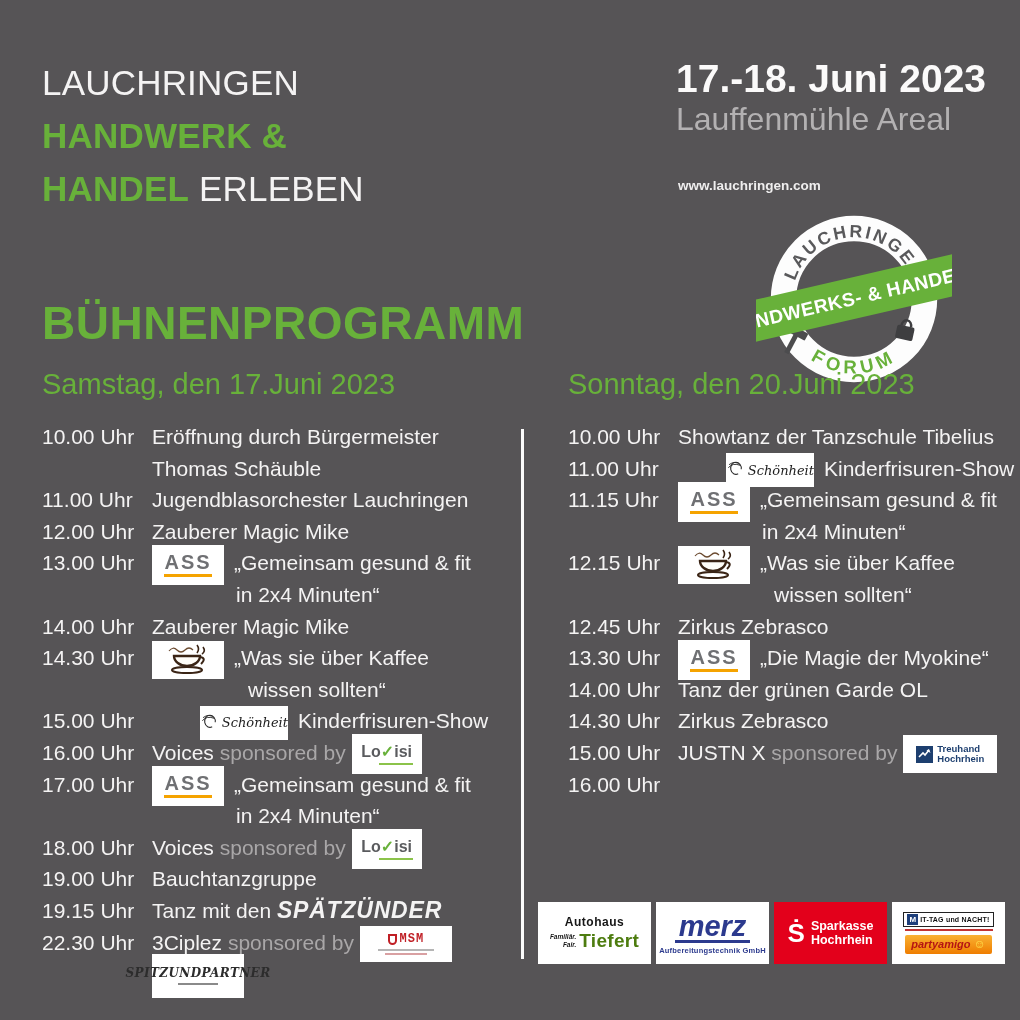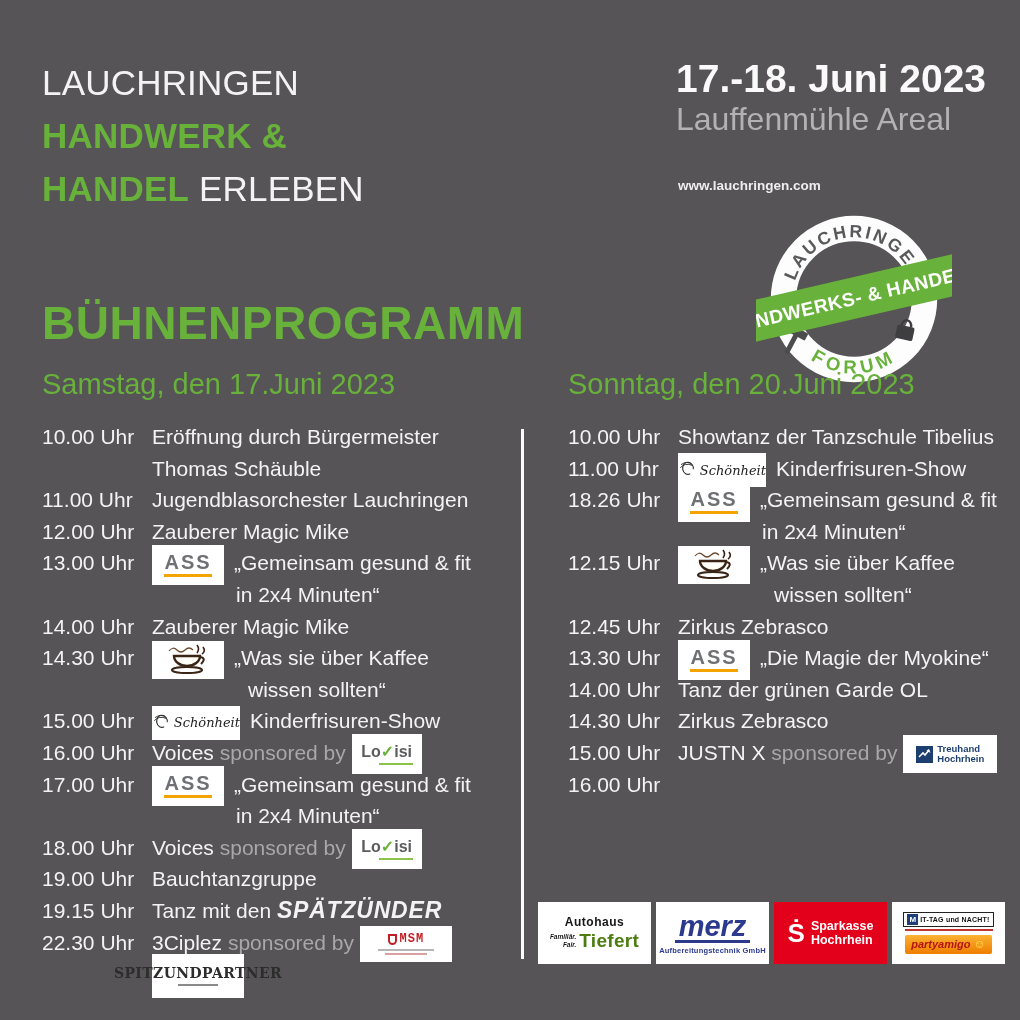--- a/index.html
+++ b/index.html
@@ -33,34 +33,34 @@
   .script{font-weight:700;font-style:italic;font-size:23px;letter-spacing:.8px;text-align:right;}
   .line2{display:block;}
   .divider{position:absolute;left:521px;top:429px;width:3px;height:530px;background:#fbfbfb;}
   
   .logo{display:inline-flex;flex-direction:column;align-items:center;justify-content:center;
         background:#fff;vertical-align:middle;margin:-6px 10px -6px 0;box-sizing:border-box;line-height:normal;}
   .logo-ass{width:72px;height:40px;}
   .ass-t{font-size:20px;font-weight:800;color:#6f7073;letter-spacing:2px;line-height:20px;}
   .ass-bar{width:48px;height:3px;background:#f5a300;margin-top:2px;}
   .logo-kaffee{width:72px;height:38px;}
-  .logo-schoenheit{width:88px;height:34px;flex-direction:row;gap:2px;}
+  .logo-schoenheit{width:88px;height:34px;flex-direction:row;gap:2px;margin-left:48px;}
   .sch-text{font-family:"DejaVu Serif", serif;font-style:italic;font-size:13px;color:#1d1d1d;}
   .logo-lovisi{width:70px;height:40px;}
   .lv{font-size:16px;color:#5a5b5e;font-weight:600;line-height:16px;}
   .lv-check{color:#68b13a;font-weight:800;}
   .lv-bar{width:34px;height:2px;background:#8bc34a;margin:3px 0 0 18px;}
   .logo-msm{width:92px;height:36px;font-family:Liberation Mono, monospace;}
   .msm-row{display:flex;align-items:center;gap:3px;}
   .msm-shield{width:9px;height:11px;border:2px solid #c01f25;border-radius:0 0 6px 6px;box-sizing:border-box;}
   .msm-t{font-size:12px;font-weight:800;color:#c01f25;letter-spacing:1px;}
   .msm-l1{width:56px;height:2px;background:#b5b5b5;margin-top:3px;}
   .msm-l2{width:42px;height:2px;background:#d9a0a2;margin-top:2px;}
   .logo-spitz{width:92px;height:44px;}
-  .sp-t{font-family:"DejaVu Serif", serif;font-size:14px;font-weight:700;letter-spacing:.4px;color:#2c2c2c;}
+  .sp-t{font-family:"DejaVu Serif", serif;font-size:12px;font-weight:700;letter-spacing:.4px;color:#2c2c2c;font-style:italic;}
   .sp-l{width:40px;height:2px;background:#8a8a8a;margin-top:3px;}
   .logo-treuhand{width:94px;height:38px;flex-direction:row;gap:4px;}
   .th-sq{width:17px;height:17px;background:#1d3f6f;display:flex;align-items:center;justify-content:center;}
   .th-txt{font-size:9.5px;font-weight:700;color:#1d3f6f;line-height:10px;text-align:left;}
   
   .sponsor-strip{position:absolute;left:538px;top:902px;display:flex;gap:5px;}
   .sp-box{width:113px;height:62px;background:#fff;display:flex;flex-direction:column;align-items:center;justify-content:center;box-sizing:border-box;}
   .tf-top{font-size:12px;font-weight:700;color:#161616;letter-spacing:.5px;}
   .tf-row{display:flex;align-items:center;gap:3px;margin-top:1px;}
   .tf-small{font-size:6.5px;font-weight:700;font-style:italic;color:#161616;text-align:right;line-height:7.5px;}
@@ -183,21 +183,21 @@
     </div>
   <div class="col c1" id="day-list-1">
       <div class="row"><span class="time">10.00 Uhr</span><span class="desc"><span class="seg">Showtanz der Tanzschule Tibelius</span></span></div>
       <div class="row"><span class="time">11.00 Uhr</span><span class="desc"><span class="logo logo-schoenheit">
             <svg width="26" height="26" viewBox="0 0 26 26">
               <path d="M16 18 a7 8 0 1 1 4 -6" fill="none" stroke="#2a2a2a" stroke-width="1.4"></path>
               <path d="M4 6 q8 -6 14 0 M3 10 q6 -7 16 -3" fill="none" stroke="#2a2a2a" stroke-width="1.2"></path>
             </svg>
             <span class="sch-text">Schönheit</span>
           </span><span class="seg">Kinderfrisuren-Show</span></span></div>
-      <div class="row"><span class="time">18.26 Uhr</span><span class="desc"><span class="logo logo-ass">
+      <div class="row"><span class="time">11.15 Uhr</span><span class="desc"><span class="logo logo-ass">
             <span class="ass-t">ASS</span>
             <span class="ass-bar"></span>
           </span><span class="seg">„Gemeinsam gesund &amp; fit</span></span><span class="line2" style="margin-left: 84px;">in 2x4 Minuten“</span></div>
       <div class="row"><span class="time">12.15 Uhr</span><span class="desc"><span class="logo logo-kaffee">
             <svg width="58" height="32" viewBox="0 0 58 32">
               <path d="M10 7 q4 -5 8 -1 q4 4 8 0 q4 -4 8 0" fill="none" stroke="#6b4a2f" stroke-width="1.2"></path>
               <path d="M38 9 q3 -4 0 -8" fill="none" stroke="#3a2415" stroke-width="1.6"></path>
               <path d="M43 10 q4 -3 1 -7" fill="none" stroke="#3a2415" stroke-width="1.6"></path>
               <path d="M15 12 a13 10 0 0 0 26 0 z" fill="#fffdf8" stroke="#3a2415" stroke-width="2.4"></path>
               <path d="M41 13 q7 1 1 7" fill="none" stroke="#3a2415" stroke-width="2"></path>

